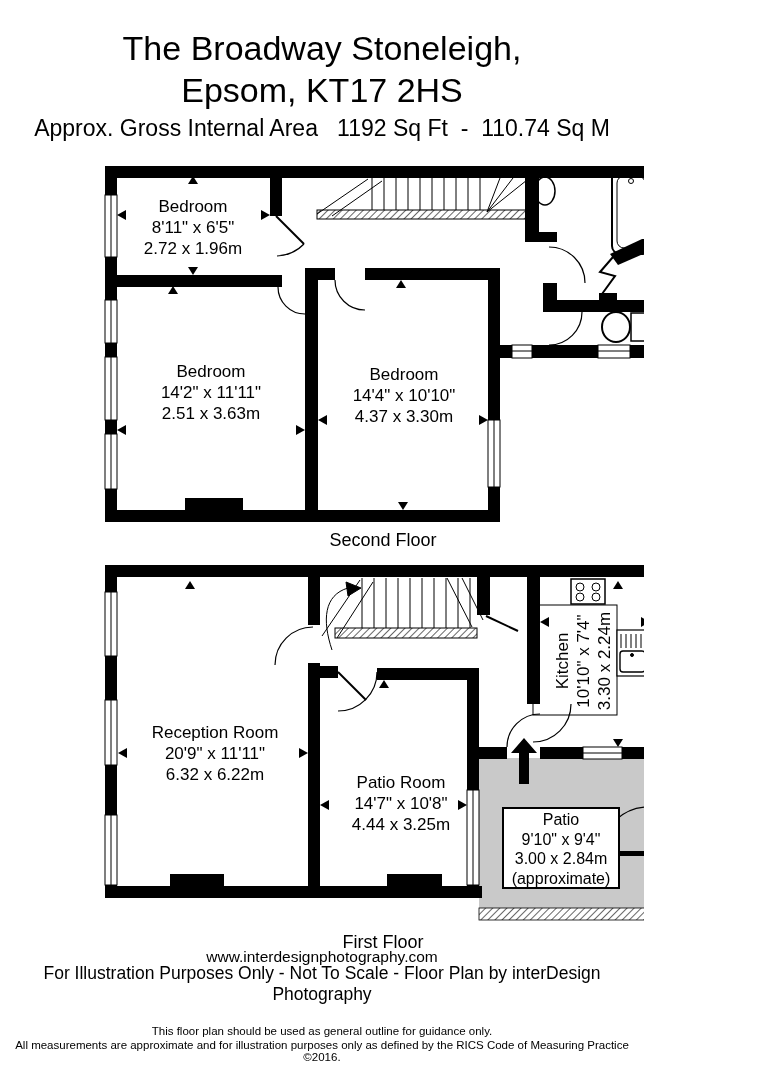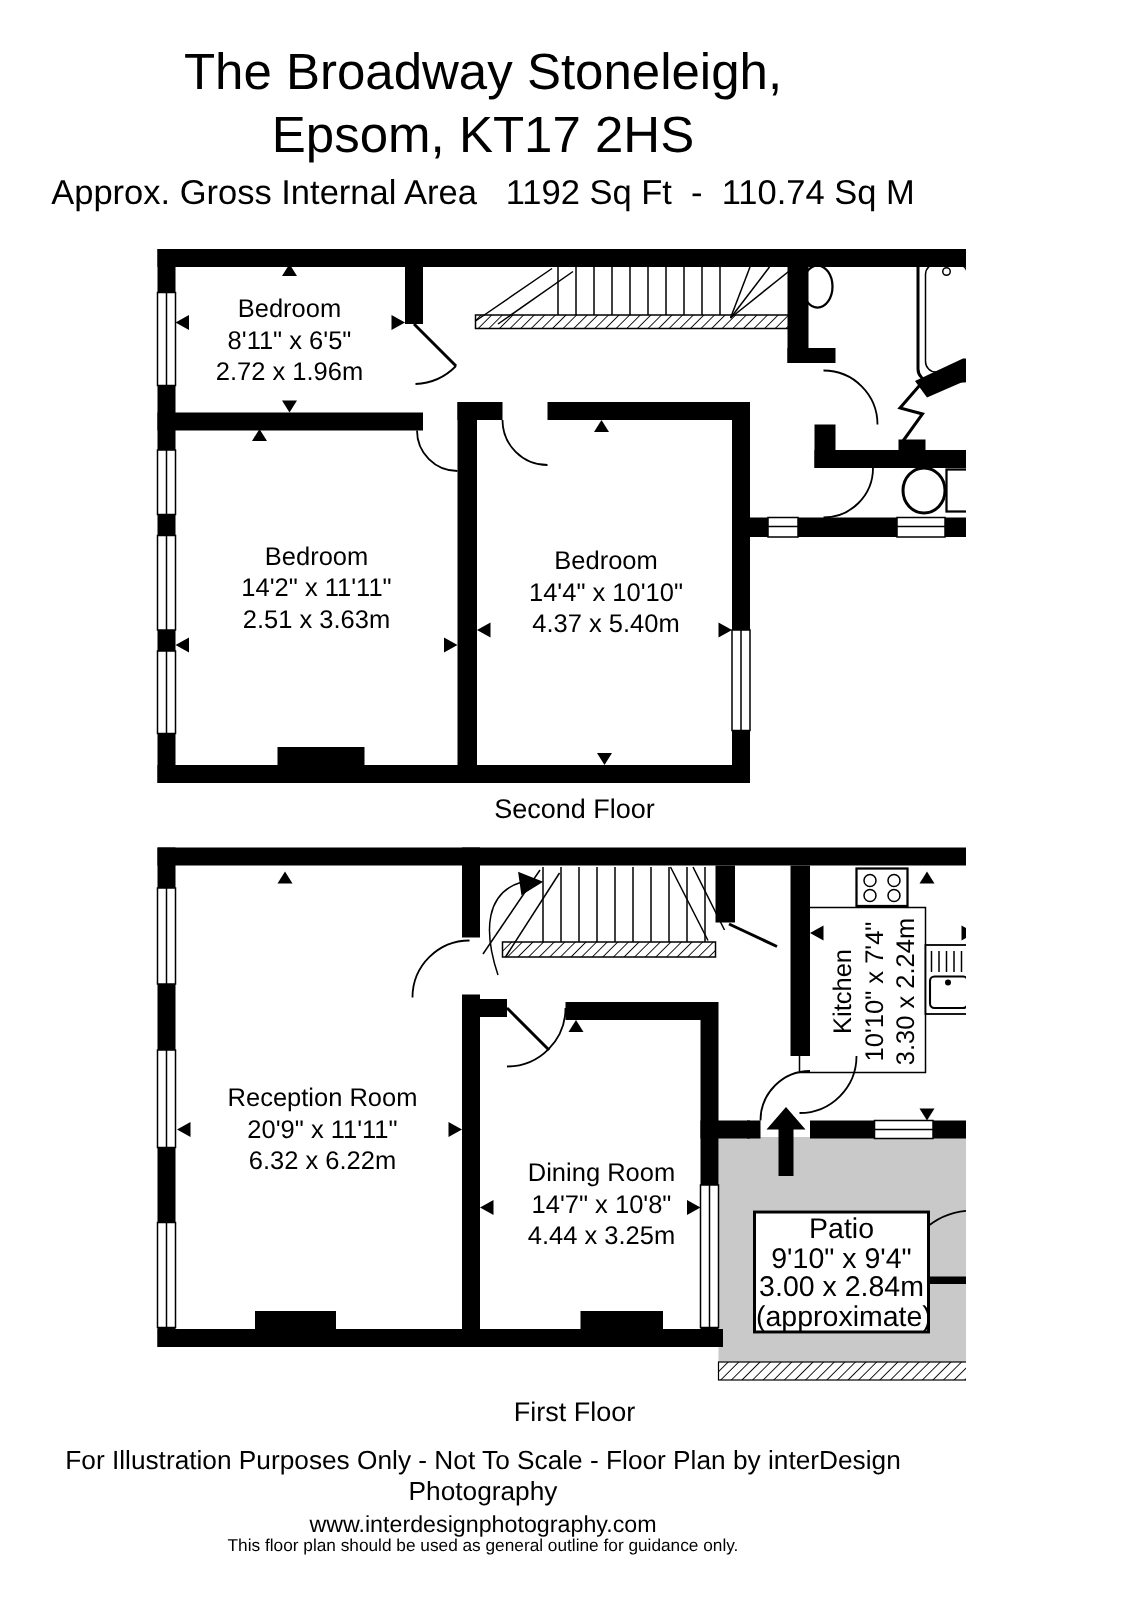--- a/index.html
+++ b/index.html
@@ -8,25 +8,25 @@
   .hdr{position:absolute;top:27px;left:0;right:0;text-align:center;}
   .t1{font-size:34px;line-height:42px;}
   .area{font-size:23px;margin-top:4px;white-space:pre;}
   .plan-svg{position:absolute;left:0;top:0;}
   .room-label{position:absolute;text-align:center;font-size:17px;line-height:21px;
               transform:translate(-50%,-50%);white-space:nowrap;}
   .room-label.rot{transform:translate(-50%,-50%) rotate(-90deg);}
   .floor-label{position:absolute;font-size:18px;transform:translate(-50%,-50%);white-space:nowrap;}
   .patio-box{position:absolute;left:502px;top:807px;width:118px;height:82px;background:#fff;
              border:2px solid #000;box-sizing:border-box;text-align:center;
-             font-size:19px;line-height:19.5px;padding-top:1px;}
+             font-size:16px;line-height:19.5px;padding-top:1px;}
   .n-label{position:absolute;left:666px;top:170px;font-size:22px;font-weight:bold;}
   .fline{position:absolute;left:0;right:0;text-align:center;}
   .f1{top:963px;font-size:17.5px;}
-  .f2{top:1008px;font-size:15.5px;}
+  .f2{top:948px;font-size:15.5px;}
   .f3{top:1025px;font-size:11.5px;}
   .f4{top:1039px;font-size:11.5px;}
 </style>
 </head>
 <body>
 
 <div class="page">
 
   <div class="hdr">
     <div class="t1">The Broadway Stoneleigh,</div>
@@ -286,33 +286,33 @@
 
   <div class="room-label" style="left:211px;top:392px;">
     <div>Bedroom</div>
     <div>14'2" x 11'11"</div>
     <div>2.51 x 3.63m</div>
   </div>
 
   <div class="room-label" style="left:404px;top:395px;">
     <div>Bedroom</div>
     <div>14'4" x 10'10"</div>
-    <div>4.37 x 5.40m</div>
+    <div>4.37 x 3.30m</div>
   </div>
 
   <div class="floor-label" style="left:383px;top:540px;">Second Floor</div>
 
   <div class="room-label" style="left:215px;top:753px;">
     <div>Reception Room</div>
     <div>20'9" x 11'11"</div>
     <div>6.32 x 6.22m</div>
   </div>
 
   <div class="room-label" style="left:401px;top:803px;">
-    <div>Dining Room</div>
+    <div>Patio Room</div>
     <div>14'7" x 10'8"</div>
     <div>4.44 x 3.25m</div>
   </div>
 
   <div class="room-label rot" style="left:583px;top:661px;">
     <div>Kitchen</div>
     <div>10'10" x 7'4"</div>
     <div>3.30 x 2.24m</div>
   </div>
 
@@ -321,14 +321,15 @@
     <div>9'10" x 9'4"</div>
     <div>3.00 x 2.84m</div>
     <div>(approximate)</div>
   </div>
 
   <div class="floor-label" style="left:383px;top:942px;">First Floor</div>
 
   <div class="fline f1">For Illustration Purposes Only - Not To Scale - Floor Plan by interDesign Photography</div>
   <div class="fline f2">www.interdesignphotography.com</div>
   <div class="fline f3">This floor plan should be used as general outline for guidance only.</div>
+  <div class="fline f4">All measurements are approximate and for illustration purposes only as defined by the RICS Code of Measuring Practice ©2016.</div>
 
 </div>
 
 </body></html>

